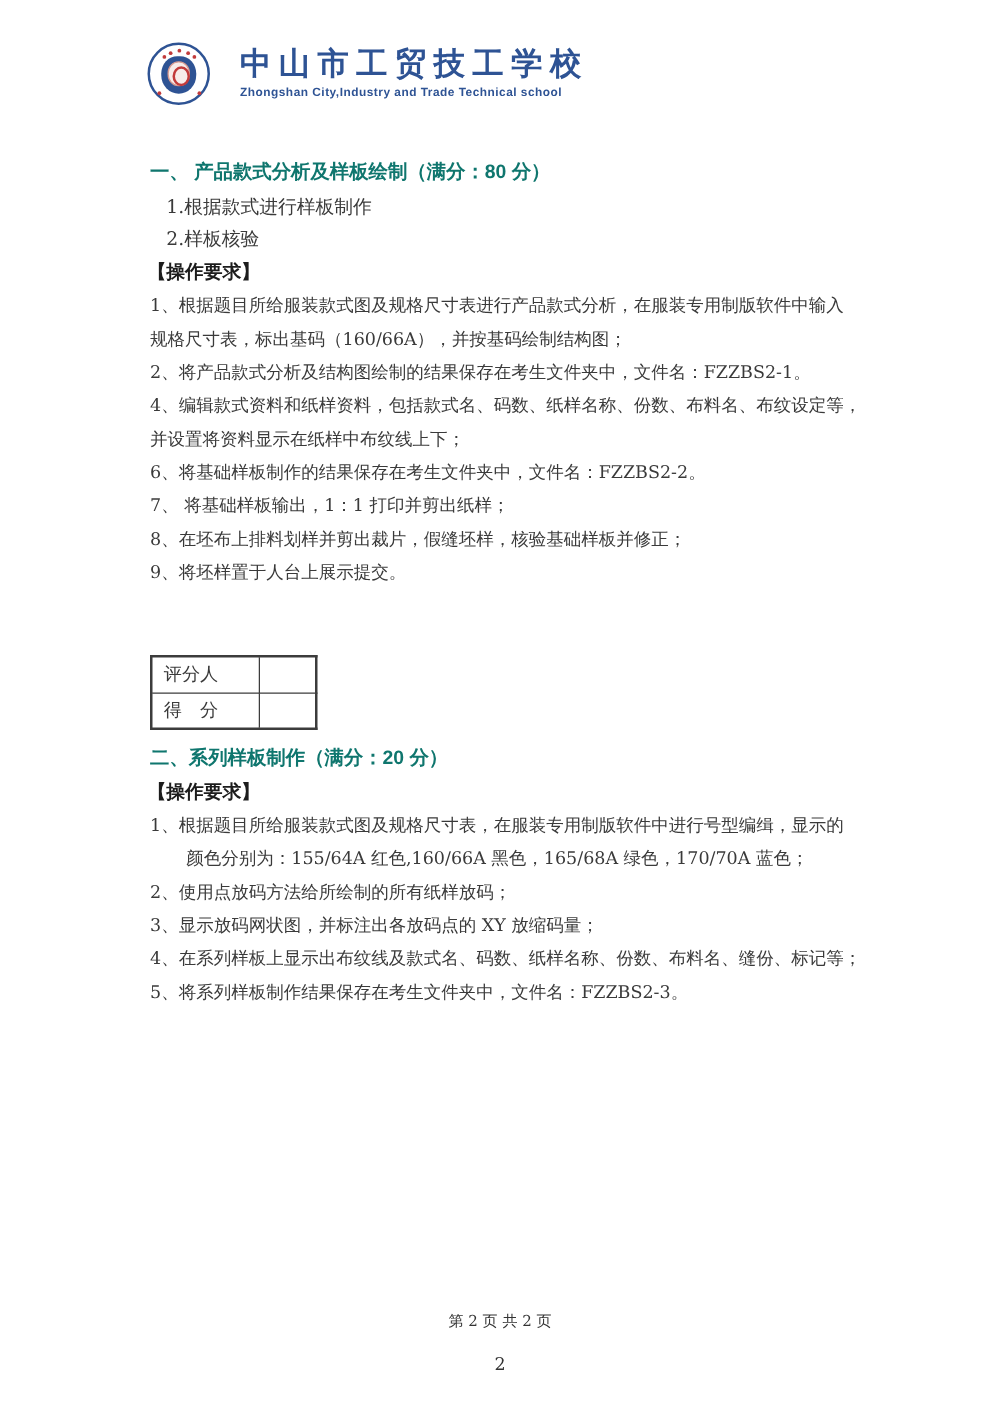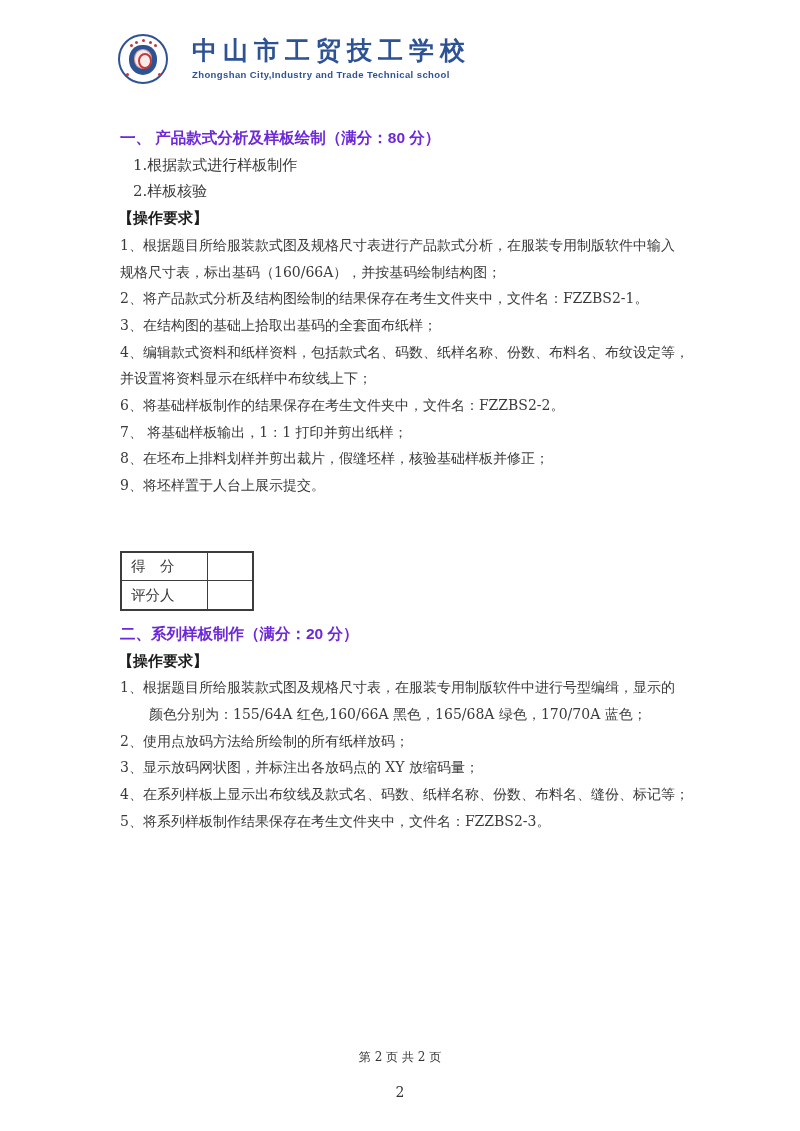--- a/index.html
+++ b/index.html
@@ -54,21 +54,21 @@
     font-family: "Liberation Sans", sans-serif;
     font-weight: bold; font-size: 9.5px; letter-spacing: 0.4px;
     color: #2e5394; margin-top: 3px; white-space: pre;
   }
 
   
   .main { position: absolute; left: 120px; top: 125px; width: 576px; }
   .doc-line, .line { line-height: 26.7px; white-space: pre-wrap; }
   .sec-heading {
     font-family: "Liberation Sans", sans-serif;
-    font-weight: bold; font-size: 15.5px; color: #6d28d9;
+    font-weight: bold; font-size: 15.5px; color: #0f766e;
     line-height: 26.7px; white-space: pre-wrap;
   }
   .subitem .line { font-size: 15px; padding-left: 13px; }
   .req-label {
     font-family: "Liberation Sans", sans-serif;
     font-weight: bold; font-size: 15px; color: #1c1c1c;
     line-height: 26.7px; margin-left: -2px; white-space: pre-wrap;
   }
   .items .line { font-size: 14px; }
   .items.hang .line + .line { padding-left: 29px; }
@@ -136,48 +136,45 @@
 
     <div id="s1-items" class="items">
         <div class="item">
           <div class="line">1、根据题目所给服装款式图及规格尺寸表进行产品款式分析，在服装专用制版软件中输入</div>
           <div class="line">规格尺寸表，标出基码（160/66A），并按基码绘制结构图；</div>
         </div>
         <div class="item">
           <div class="line">2、将产品款式分析及结构图绘制的结果保存在考生文件夹中，文件名：FZZBS2-1。</div>
         </div>
         <div class="item">
-          <div class="line">3、在结构图的基础上拾取出基码的全套面布纸样；</div>
-        </div>
-        <div class="item">
           <div class="line">4、编辑款式资料和纸样资料，包括款式名、码数、纸样名称、份数、布料名、布纹设定等，</div>
           <div class="line">并设置将资料显示在纸样中布纹线上下；</div>
         </div>
         <div class="item">
           <div class="line">6、将基础样板制作的结果保存在考生文件夹中，文件名：FZZBS2-2。</div>
         </div>
         <div class="item">
           <div class="line">7、 将基础样板输出，1：1 打印并剪出纸样；</div>
         </div>
         <div class="item">
           <div class="line">8、在坯布上排料划样并剪出裁片，假缝坯样，核验基础样板并修正；</div>
         </div>
         <div class="item">
           <div class="line">9、将坯样置于人台上展示提交。</div>
         </div>
       </div>
 
     <table class="score-table">
       <tbody>
           <tr>
-        <td class="cell-label">得　分</td>
+        <td class="cell-label">评分人</td>
         <td class="cell-value"></td>
       </tr>
       <tr>
-        <td class="cell-label">评分人</td>
+        <td class="cell-label">得　分</td>
         <td class="cell-value"></td>
       </tr>
     </tbody>
       </table>
 
     <div class="sec2-heading-wrap">
       <div class="sec-heading">二、系列样板制作（满分：20 分）</div>
     </div>
 
     <div class="req-label">【操作要求】</div>

